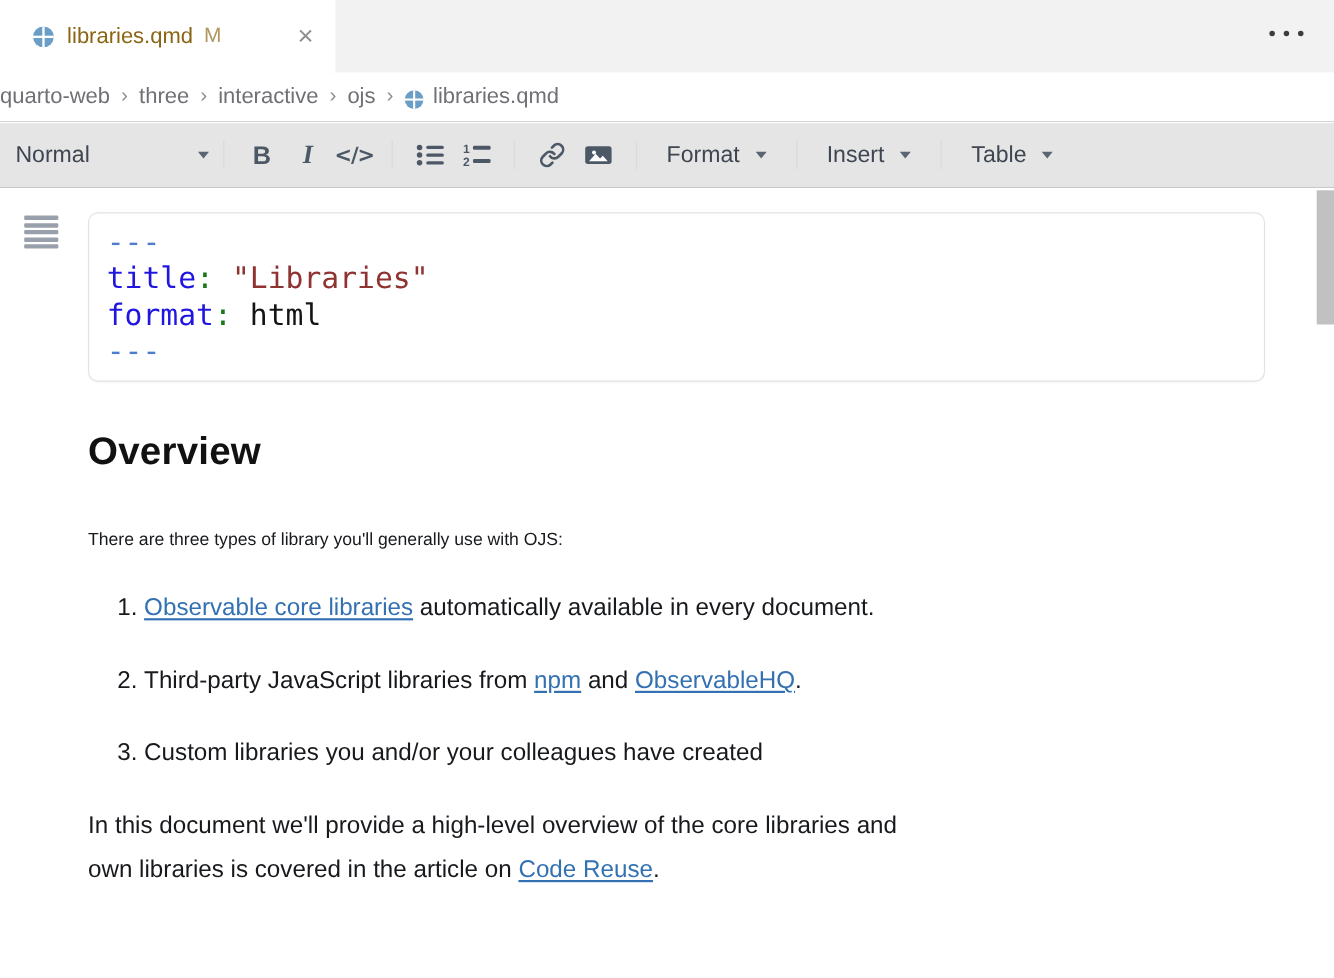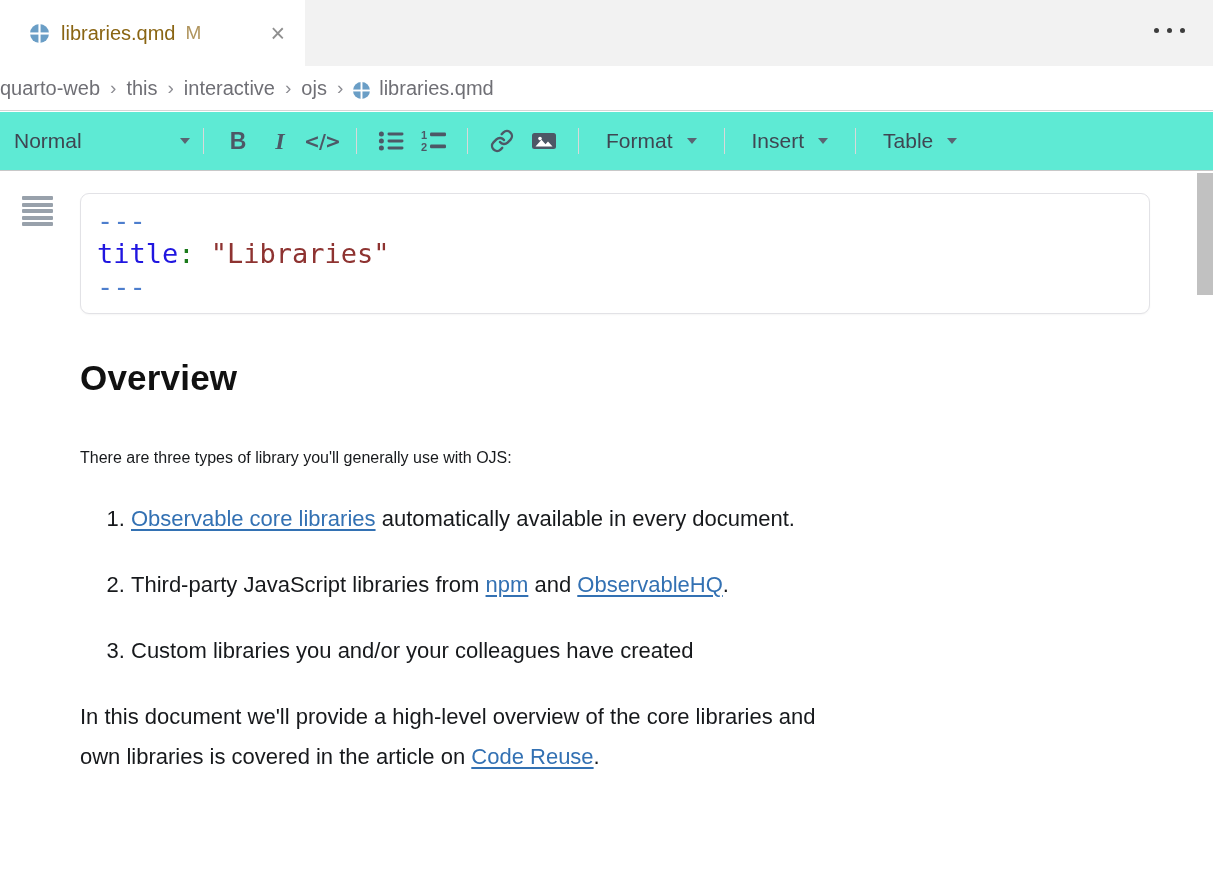--- a/index.html
+++ b/index.html
@@ -17,21 +17,21 @@
   .more { position:absolute; right:28px; top:28px; display:flex; gap:8px; cursor:pointer; }
   .more i { width:5px; height:5px; border-radius:50%; background:#3d3d3d; display:block; }
   
   .crumbs { position:absolute; top:66px; left:0; width:1213px; height:45px; background:#fff;
     border-bottom:1px solid #d5d5d5; display:flex; align-items:center; 
     font-size:20px; color:var(--breadcrumb-text,#6f6f75); }
   .crumb { white-space:nowrap; cursor:pointer; }
   .crumb-sep { margin:0 10px; color:#8d8d93; font-size:19px; }
   .crumb-qicon { width:17px; height:17px; margin-right:9px; position:relative; top:2px; }
   
-  .toolbar { position:absolute; top:112px; left:0; width:1213px; height:59px; background:#5eead4;
+  .toolbar { position:absolute; top:112px; left:0; width:1213px; height:59px; background:#e5e5e5;
     border-bottom:1px solid #c8c8c8; display:flex; align-items:center; padding-left:12px;
     color:var(--toolbar-text,#3f4652); }
   .style-select { width:178px; display:flex; align-items:center; justify-content:space-between;
     font-size:21px; cursor:pointer; padding-left:2px; }
   .dd-arrow { width:0; height:0; border-left:5.5px solid transparent; border-right:5.5px solid transparent;
     border-top:6.5px solid #5a6472; }
   .tb-sep { width:1px; height:26px; background:#d9d9d9; margin:0 13px; }
   .tb-btn { background:none; border:none; width:42px; height:40px; display:flex; align-items:center;
     justify-content:center; cursor:pointer; color:var(--toolbar-icon,#4d5866); }
   .glyph-b { font-size:23px; font-weight:bold; font-family:"Liberation Sans",sans-serif; }
@@ -83,21 +83,21 @@
   <div class="more">
       <i></i>
       <i></i>
       <i></i>
     </div>
 </div>
 
 <div class="crumbs">
   <span class="crumb">quarto-web</span>
   <span class="crumb-sep">›</span>
-  <span class="crumb">this</span>
+  <span class="crumb">three</span>
   <span class="crumb-sep">›</span>
   <span class="crumb">interactive</span>
   <span class="crumb-sep">›</span>
   <span class="crumb">ojs</span>
   <span class="crumb-sep">›</span>
   <svg class="crumb-qicon" viewBox="0 0 16 16">
     <circle cx="8" cy="8" r="8" fill="#6a9ec6"></circle>
     <rect x="7.1" y="0" width="1.8" height="16" fill="#ffffff"></rect>
     <rect x="0" y="7.1" width="16" height="1.8" fill="#ffffff"></rect>
   </svg>
@@ -180,20 +180,21 @@
     <i></i>
       <i></i>
       <i></i>
       <i></i>
       <i></i>
   </div>
 
   <div class="code-block">
       <div class="code-line"><span class="tok-dash">---</span></div>
       <div class="code-line"><span class="tok-key">title</span><span class="tok-colon">:</span><span class="tok-plain"> </span><span class="tok-str">"Libraries"</span></div>
+      <div class="code-line"><span class="tok-key">format</span><span class="tok-colon">:</span><span class="tok-plain"> html</span></div>
       <div class="code-line"><span class="tok-dash">---</span></div>
     </div>
 
   <h1>Overview</h1>
 
   <p class="intro">There are three types of library you'll generally use with OJS:</p>
 
   <ol>
     <li><a class="doc-link" href="#">Observable core libraries</a> automatically available in every document.</li>
     <li>Third-party JavaScript libraries from <a class="doc-link" href="#">npm</a> and <a class="doc-link" href="#">ObservableHQ</a>.</li>

